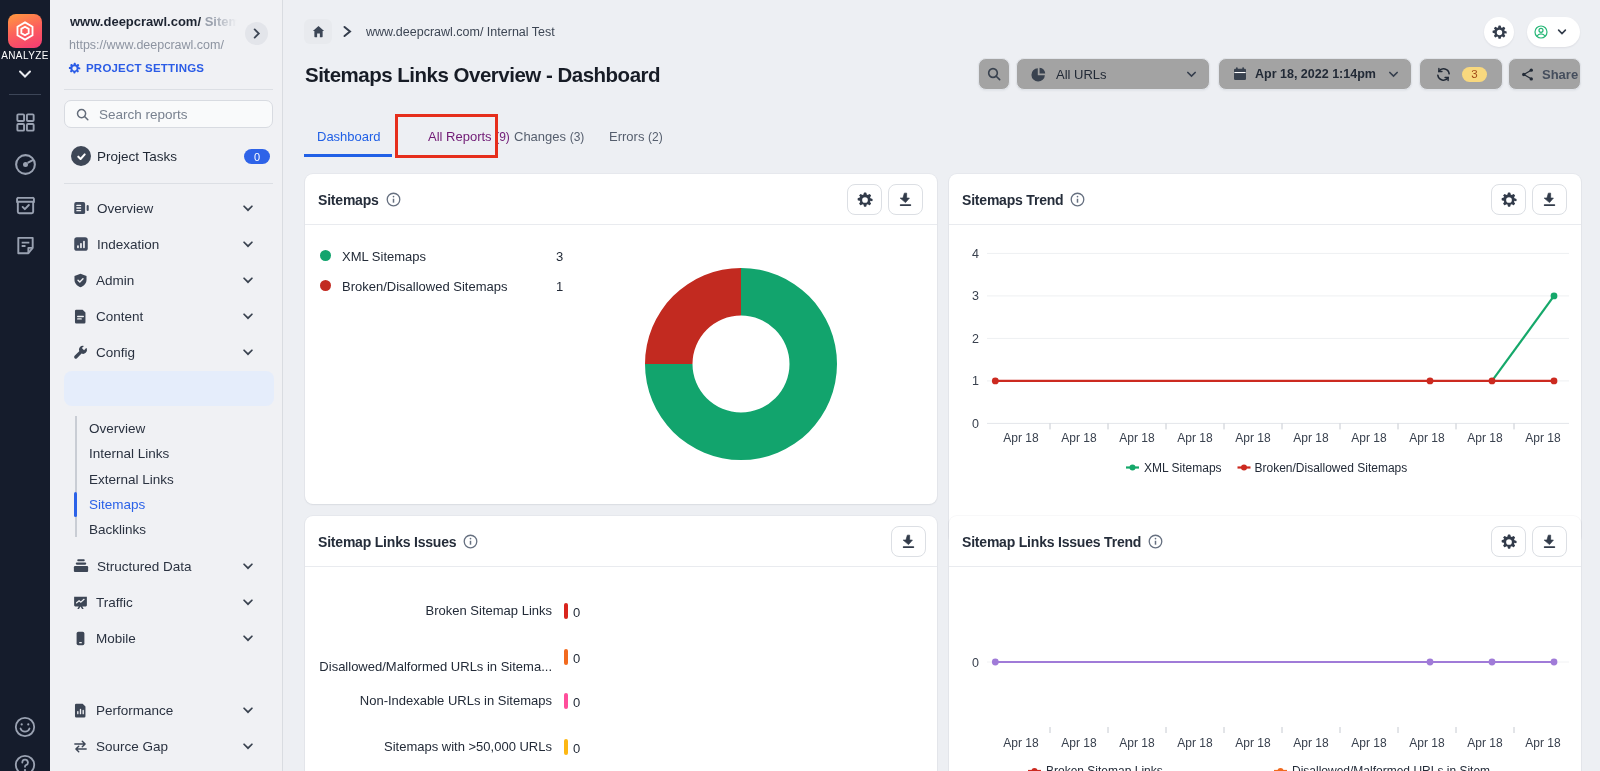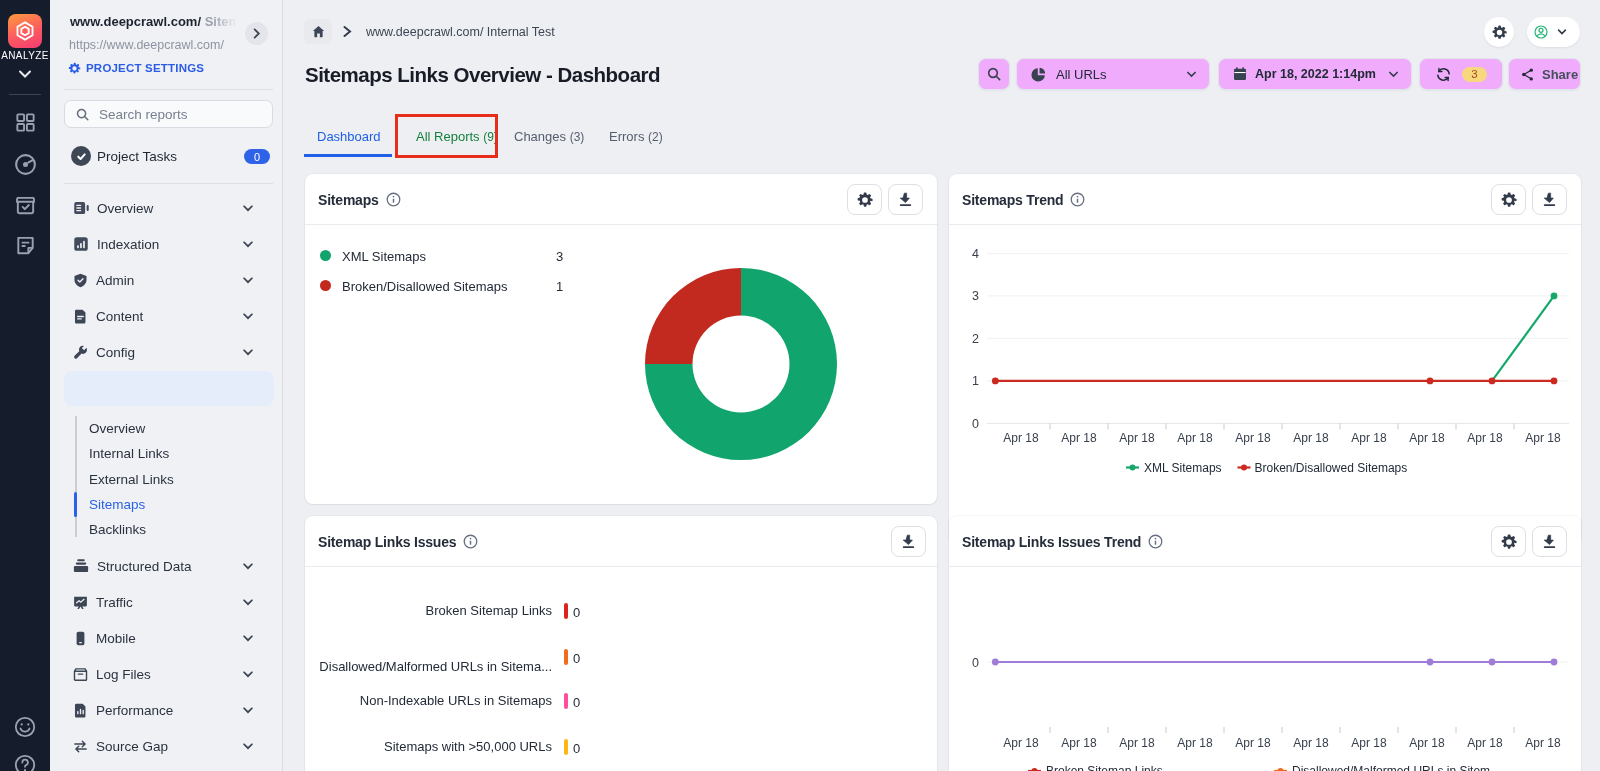--- a/index.html
+++ b/index.html
@@ -18,21 +18,21 @@
   
   #sidebar { position:absolute; left:50px; top:0; width:233px; height:771px; background:#f0f1f4; border-right:1px solid #d9dce1; }
   .side-div { position:absolute; left:14px; width:209px; height:1px; background:#dcdfe4; }
 
   .card { position:absolute; background:#fff; border-radius:8px; box-shadow:0 1px 2px rgba(20,30,50,.06), 0 0 0 1px rgba(20,30,50,.03); }
   .card-head { position:absolute; left:0; top:0; right:0; height:51px; border-bottom:1px solid #e9ebef; }
   .card-title { position:absolute; left:13px; top:0; height:51px; display:flex; align-items:center; font-size:14px; font-weight:bold; color:#252d3a; letter-spacing:-.2px;}
   .cbtn { position:absolute; top:10px; width:35px; height:31px; background:#fff; border:1px solid #dcdfe4; border-radius:8px; display:flex; align-items:center; justify-content:center; }
   .info { margin-left:7px; }
 
-  .wbtn { position:absolute; top:58px; height:32px; background:#f0abfc; border:1px solid #e1e4e9; border-radius:8px;
+  .wbtn { position:absolute; top:58px; height:32px; background:#a3a3a3; border:1px solid #e1e4e9; border-radius:8px;
           box-shadow:0 1px 2px rgba(20,30,50,.05); display:flex; align-items:center; }
 
   .navrow { position:absolute; left:14px; width:209px; height:36px; display:flex; align-items:center; color:#2a3240; font-size:13.5px; }
   .navrow svg { margin:0 7px 0 8px; }
   .nav-chev { position:absolute; right:11px; }
   .ilabel { right:385px; font-size:13px; color:#232b38; white-space:nowrap; }
   .ibar { left:259px; width:3.5px; height:16px; border-radius:2px; }
   .ival { left:268px; font-size:13px; color:#232b38; }
 </style>
 </head>
@@ -208,30 +208,20 @@
   </div>
   <div class="navrow" style="top:620px;">
     <svg width="17" height="17" viewBox="0 0 24 24" fill="#3d4655">
         <rect x="6.5" y="2.5" width="11" height="19" rx="2.5"></rect>
         <rect x="10" y="17" width="4" height="1.8" rx=".9" fill="#f0f1f4"></rect>
       </svg>
     Mobile <svg class="nav-chev" width="14" height="14" viewBox="0 0 16 16" fill="none" stroke="#39424f" stroke-width="2" stroke-linecap="round">
         <path d="M3.5 6 L8 10.5 L12.5 6"></path>
       </svg>
   </div>
-  <div class="navrow" style="top:656px;">
-    <svg width="17" height="17" viewBox="0 0 24 24" fill="none" stroke="#3d4655" stroke-width="2" stroke-linejoin="round">
-        <path d="M3.5 7.5 h17 V19 a1.2 1.2 0 0 1-1.2 1.2 H4.7 A1.2 1.2 0 0 1 3.5 19 Z"></path>
-        <path d="M3.5 7.5 L5.5 4 h13 l2 3.5"></path>
-        <path d="M9 11.5 h6" stroke-linecap="round"></path>
-      </svg>
-    Log Files <svg class="nav-chev" width="14" height="14" viewBox="0 0 16 16" fill="none" stroke="#39424f" stroke-width="2" stroke-linecap="round">
-        <path d="M3.5 6 L8 10.5 L12.5 6"></path>
-      </svg>
-  </div>
   <div class="navrow" style="top:692px;">
     <svg width="17" height="17" viewBox="0 0 24 24" fill="#3d4655">
         <path d="M6 2.5 h9 l4 4 V20 a1.8 1.8 0 0 1-1.8 1.8 H6 A1.8 1.8 0 0 1 4.2 20 V4.3 A1.8 1.8 0 0 1 6 2.5 Z"></path>
         <path d="M8.2 16.5 v-3 M12 16.5 v-6 M15.8 16.5 v-4.5" stroke="#f0f1f4" stroke-width="1.9" stroke-linecap="round"></path>
       </svg>
     Performance <svg class="nav-chev" width="14" height="14" viewBox="0 0 16 16" fill="none" stroke="#39424f" stroke-width="2" stroke-linecap="round">
         <path d="M3.5 6 L8 10.5 L12.5 6"></path>
       </svg>
   </div>
   <div class="navrow" style="top:728px;">
@@ -315,21 +305,21 @@
       <circle cx="18" cy="5" r="2.7"></circle>
       <circle cx="6" cy="12" r="2.7"></circle>
       <circle cx="18" cy="19" r="2.7"></circle>
       <path d="M7.5 11.2 L16.5 6 M7.5 12.8 L16.5 18" stroke="#222a36" stroke-width="2"></path>
     </svg>
   <span style="margin-left:7px; font-size:13px; font-weight:bold; color:#454e5d;">Share</span>
 </div>
 
 <div class="abs" style="left:317px; top:129px; font-size:13px; font-weight:500; color:#2160e6;">Dashboard</div>
 <div class="abs" style="left:304px; top:154px; width:88px; height:3px; background:#2160e6;"></div>
-<div class="abs" style="left:416px; top:129px; font-size:13px; color:#15803d;">All Reports <span style="font-size:12px;">(9)</span></div>
+<div class="abs" style="left:428px; top:129px; font-size:13px; color:#701a75;">All Reports <span style="font-size:12px;">(9)</span></div>
 <div class="abs" style="left:395px; top:114px; width:103px; height:44px; border:3px solid #e62e1b;"></div>
 <div class="abs" style="left:514px; top:129px; font-size:13px; color:#555e6d;">Changes <span style="font-size:12px;">(3)</span></div>
 <div class="abs" style="left:609px; top:129px; font-size:13px; color:#555e6d;">Errors <span style="font-size:12px;">(2)</span></div>
 
 <div class="card" style="left:305px; top:174px; width:632px; height:330px;">
   <div class="card-head"></div>
   <div class="card-title">Sitemaps
     <svg class="info" width="15" height="15" viewBox="0 0 16 16" fill="none" stroke="#667080" stroke-width="1.4">
         <circle cx="8" cy="8" r="6.7"></circle>
         <path d="M8 7.2 V11.4" stroke-width="1.6"></path>

